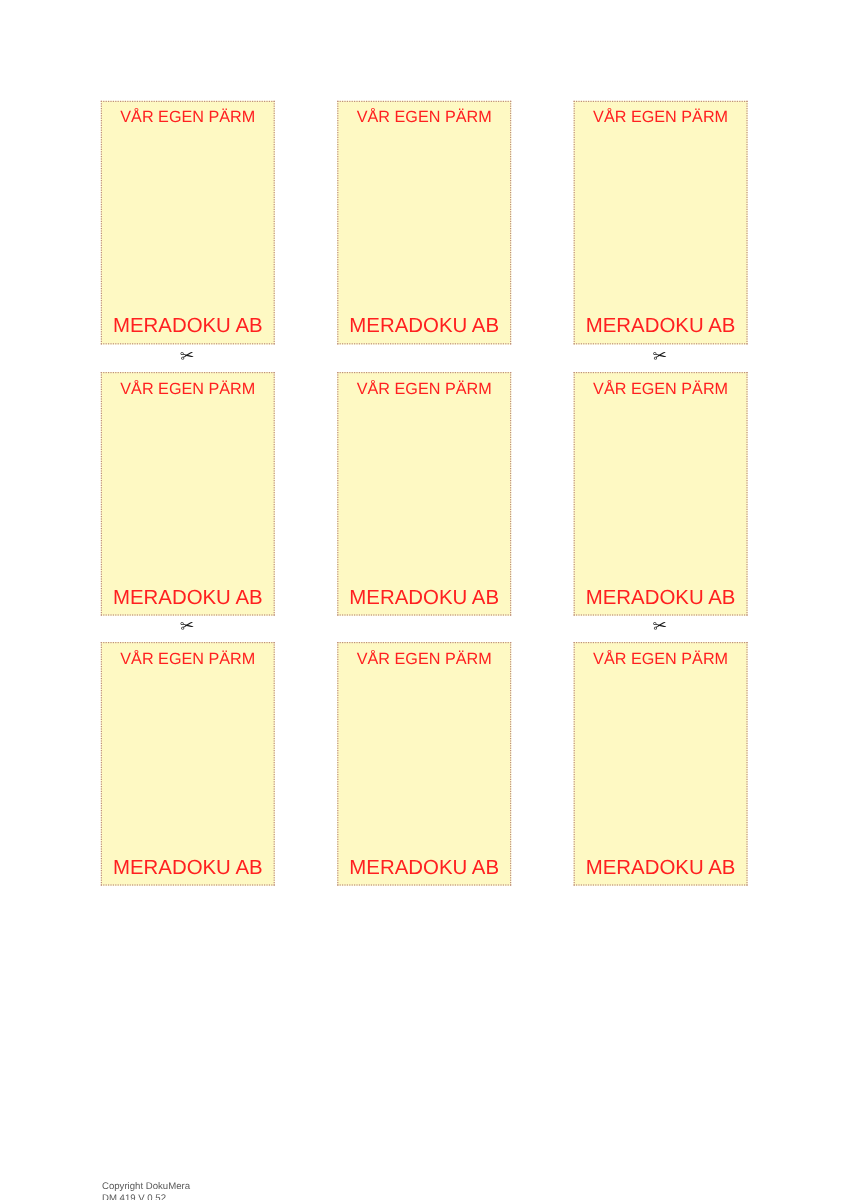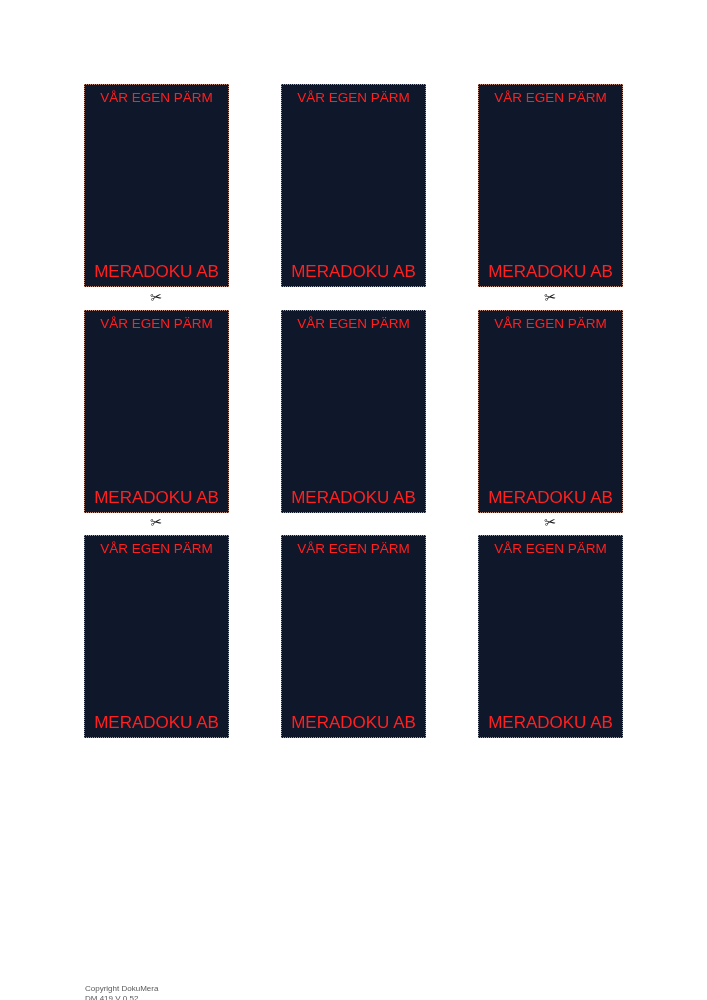--- a/index.html
+++ b/index.html
@@ -14,21 +14,21 @@
     background: #ffffff;
     font-family: "Liberation Sans", "DejaVu Sans", sans-serif;
     overflow: hidden;
   }
   .card {
     position: absolute;
     width: 145px;
     height: 203px;
     box-sizing: border-box;
     border: 1px dotted #bd8d7f;
-    background: #0f172a;
+    background: #fef9c3;
     display: flex;
     flex-direction: column;
     justify-content: space-between;
     align-items: center;
     padding: 5px 2px 7px 2px;
   }
   .card-title {
     color: #ff2020;
     font-size: 13.5px;
     line-height: 15px;

